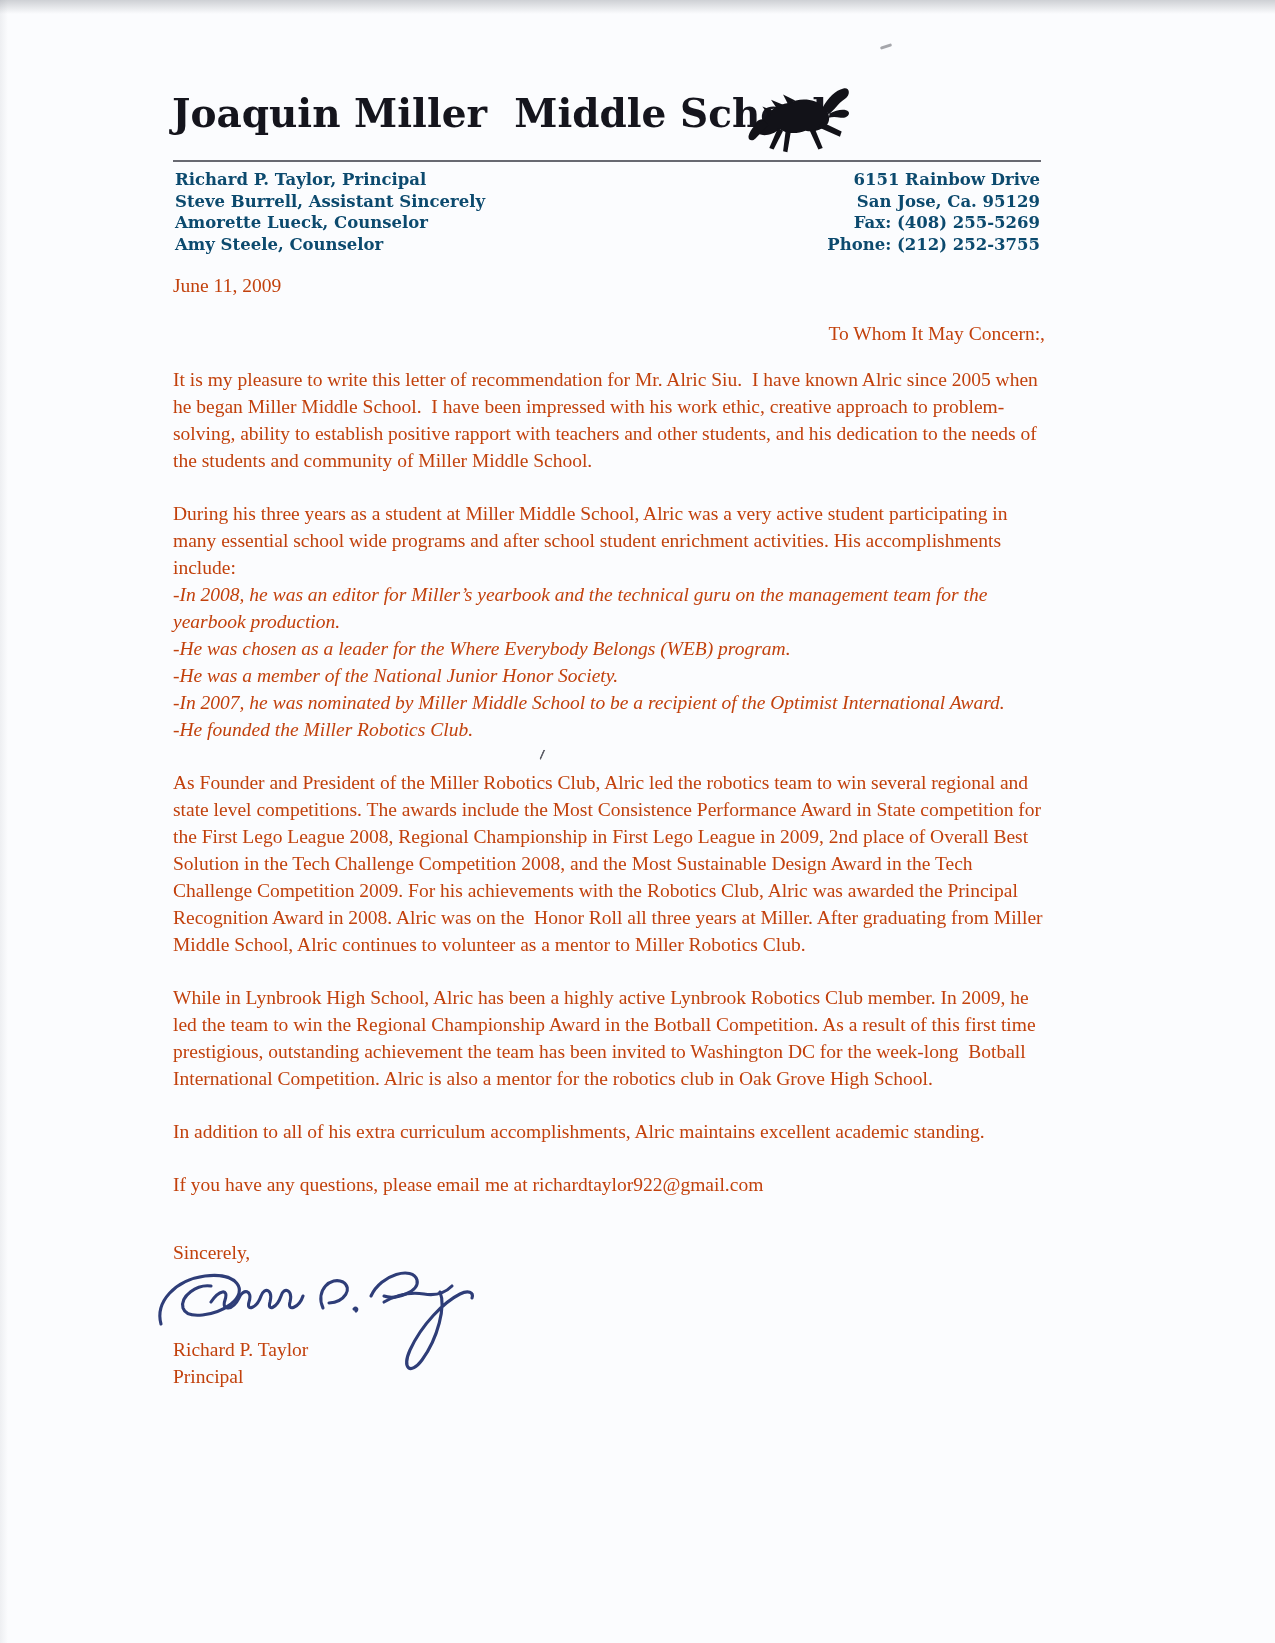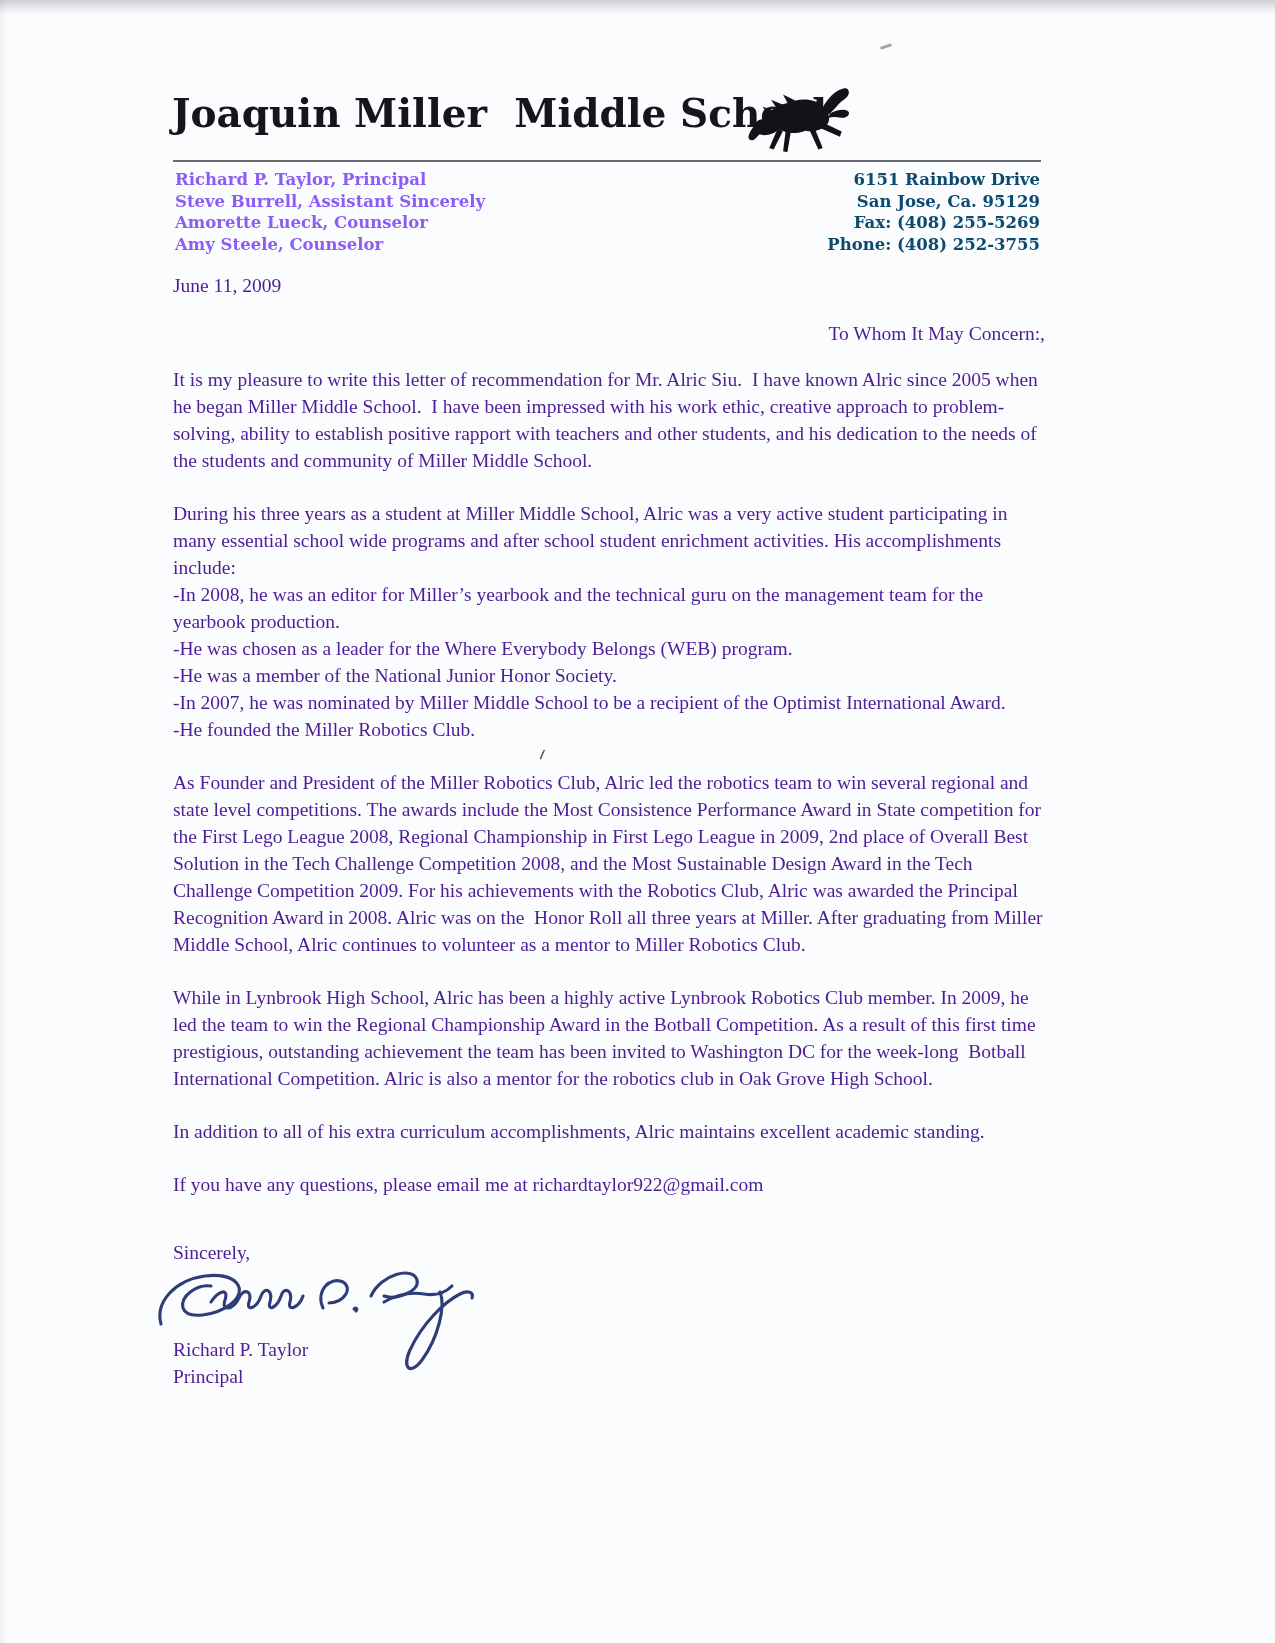--- a/index.html
+++ b/index.html
@@ -34,39 +34,39 @@
   .masthead-logo{
     position:absolute;left:740px;top:68px;width:112px;height:96px;
   }
   .masthead-rule{
     position:absolute;left:173px;top:160px;width:868px;height:2px;
     background:#4d4f58;opacity:.85;
   }
   .staff-list{
     position:absolute;left:175px;top:169px;
     font-family:"DejaVu Serif","Liberation Serif",serif;
-    font-weight:700;font-size:16.5px;line-height:21.5px;color:#8b5cf6;
+    font-weight:700;font-size:16.5px;line-height:21.5px;color:#0c4a6e;
   }
   .contact-list{
     position:absolute;left:640px;top:169px;width:400px;text-align:right;
     font-family:"DejaVu Serif","Liberation Serif",serif;
     font-weight:700;font-size:16.5px;line-height:21.5px;color:#0c4a6e;
   }
 
   
   .letter-body{
     position:absolute;left:173px;top:272px;width:872px;
-    font-size:19.5px;line-height:27px;color:#4c1d95;
+    font-size:19.5px;line-height:27px;color:#c2410c;
   }
   .letter-body p{margin:0;white-space:pre-wrap;}
   .date-line{margin:0 0 21px 0 !important;}
   .salutation-line{margin:0 0 19px 0 !important;text-align:right;}
   .para{margin:0 0 26px 0 !important;}
   .acc-block{margin:0 0 26px 0;}
-  .acc-line{white-space:pre-wrap;}
+  .acc-line{white-space:pre-wrap;font-style:italic;}
   .email-para{margin:0 0 41px 0 !important;}
   .closing-line{margin:0 0 6px 0 !important;}
 
   .sig-wrap{position:relative;height:64px;}
   .sig-svg{position:absolute;left:-22px;top:-26px;width:350px;height:152px;pointer-events:none;}
   .signer-name,.signer-title{margin:0;line-height:27px;}
 
   
   .speck-1{
     position:absolute;left:880px;top:45px;width:12px;height:3px;
@@ -112,21 +112,21 @@
     <div>Richard P. Taylor, Principal</div>
     <div>Steve Burrell, Assistant Sincerely</div>
     <div>Amorette Lueck, Counselor</div>
     <div>Amy Steele, Counselor</div>
   </div>
 
   <div class="contact-list">
     <div>6151 Rainbow Drive</div>
     <div>San Jose, Ca. 95129</div>
     <div>Fax: (408) 255-5269</div>
-    <div>Phone: (408) 252-3755</div>
+    <div>Phone: (212) 252-3755</div>
   </div>
 
   <div class="letter-body">
     <p class="date-line">June 11, 2009</p>
     <p class="salutation-line">To Whom It May Concern:,</p>
 
     <p class="para">It is my pleasure to write this letter of recommendation for Mr. Alric Siu.  I have known Alric since 2005 when he began Miller Middle School.  I have been impressed with his work ethic, creative approach to problem-solving, ability to establish positive rapport with teachers and other students, and his dedication to the needs of the students and community of Miller Middle School.</p>
 
     <div class="acc-block">
       <p>During his three years as a student at Miller Middle School, Alric was a very active student participating in many essential school wide programs and after school student enrichment activities. His accomplishments include:</p>

